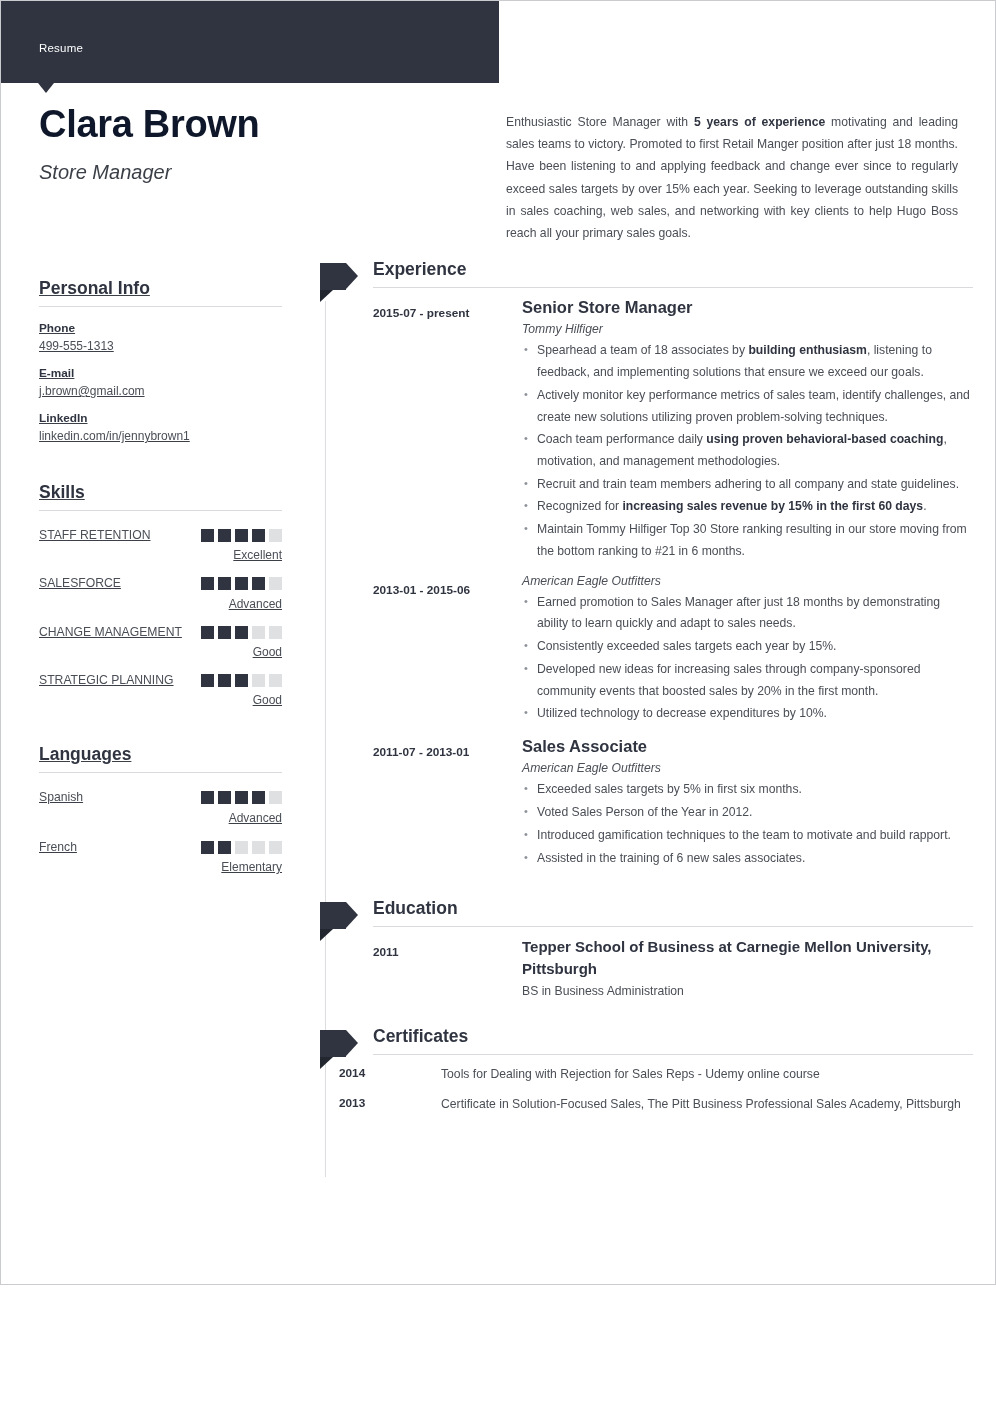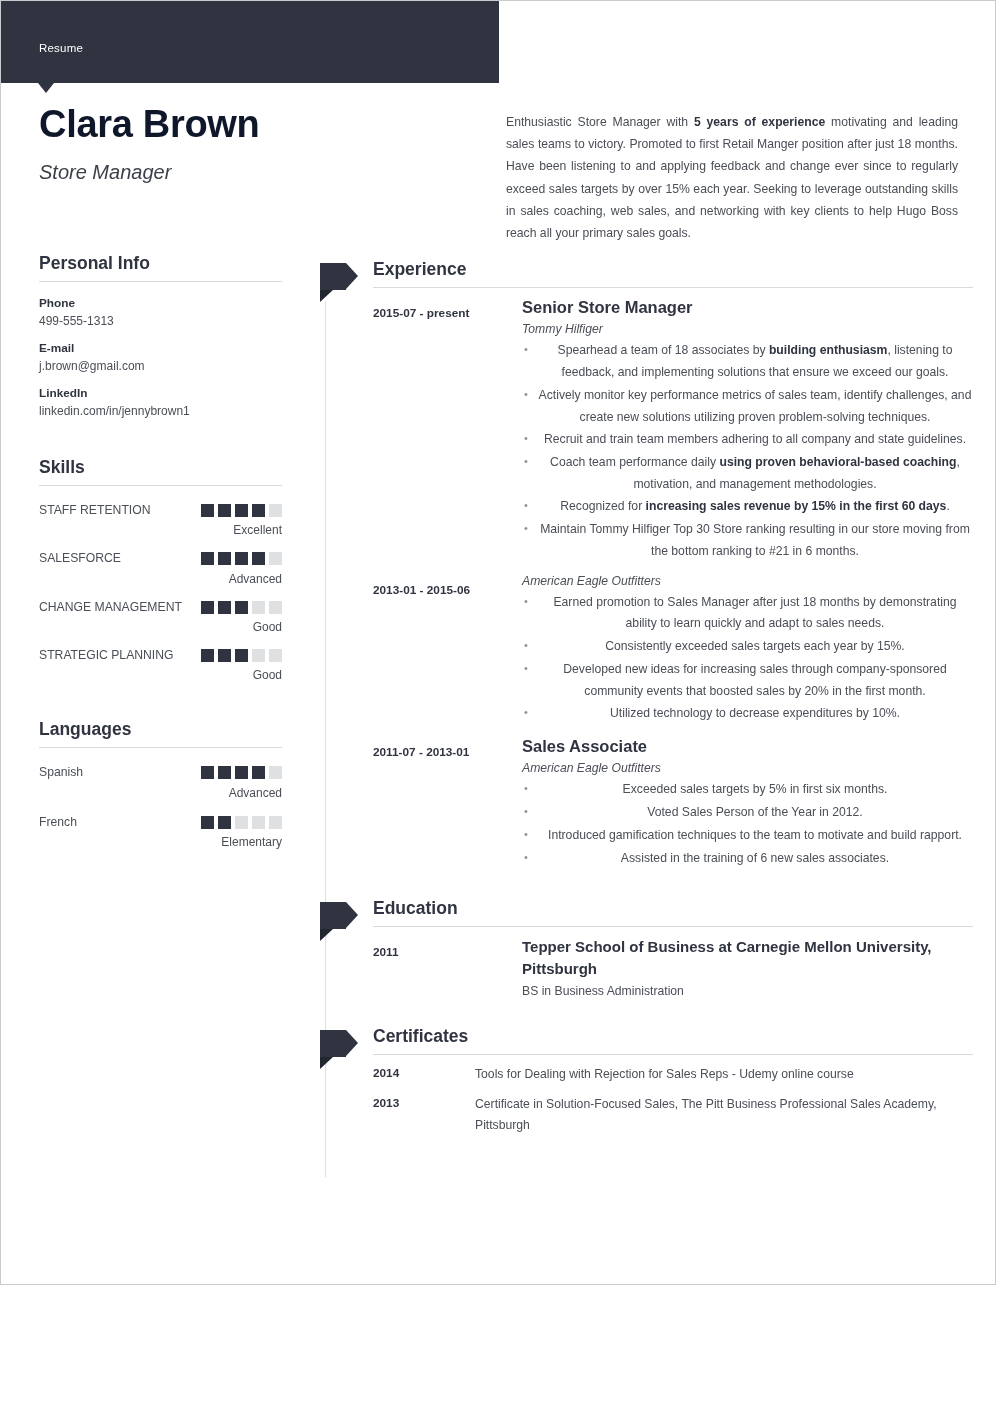--- a/index.html
+++ b/index.html
@@ -48,21 +48,21 @@
 
   
   .summary{
     position:absolute;left:505px;top:110px;width:452px;
     font-size:12.2px;line-height:1.82;color:#4a4e56;
     text-align:justify;
   }
   .summary b{color:#2f3440;}
 
   
-  .leftcol{position:absolute;left:38px;top:252px;width:243px;}
+  .leftcol{position:absolute;left:38px;top:277px;width:243px;text-decoration:underline;}
   .sec-title{
     font-size:17.5px;font-weight:bold;color:#2f3440;margin:0 0 7px 0;
   }
   .sec-rule{height:1px;background:#d9dadd;margin-bottom:14px;}
 
   .pi-item{margin-bottom:13px;}
   .pi-label{font-size:11.8px;font-weight:bold;color:#2f3440;margin-bottom:4px;}
   .pi-value{font-size:12px;color:#4a4e56;}
 
   .block-gap{height:26px;}
@@ -124,34 +124,33 @@
     font-size:16.5px;font-weight:bold;color:#2f3440;margin-bottom:4px;
     line-height:1.3;
   }
   .entry-org{
     font-size:12.2px;font-style:italic;color:#4a4e56;margin-bottom:4px;
   }
   ul.bullets{margin:0;padding:0 0 0 15px;list-style:none;}
   ul.bullets li{
     position:relative;font-size:12.2px;line-height:1.78;color:#4a4e56;
     margin-bottom:1px;
-    text-align:center;
   }
   ul.bullets li:before{
     content:"\2022";position:absolute;left:-13px;top:0;color:#8c9099;font-size:11px;
   }
   ul.bullets li b{color:#2f3440;}
 
   .edu-title{
     font-size:15px;font-weight:bold;color:#2f3440;line-height:1.45;
     margin-bottom:4px;
   }
   .edu-sub{font-size:12.2px;color:#4a4e56;}
 
-  .cert-row{display:flex;margin-left:34px;margin-bottom:9px;justify-content:space-between;}
+  .cert-row{display:flex;margin-bottom:9px;justify-content:space-between;}
   .cert-date{
     width:102px;flex:none;font-size:11.8px;font-weight:bold;color:#2f3440;
     line-height:1.6;
   }
   .cert-text{flex:1;font-size:12.2px;line-height:1.72;color:#4a4e56;}
 
   
   .bottombar{
     position:absolute;left:498px;top:1324px;width:497px;height:81px;
     background:#2f3440;
@@ -313,22 +312,22 @@
       <div class="sec-head-rule"></div>
       <div id="exp-list">
   <div class="entry">
     <div class="entry-date">2015-07 - present</div>
     <div class="entry-body">
       <div class="entry-role">Senior Store Manager</div>
       <div class="entry-org">Tommy Hilfiger</div>
       <ul class="bullets">
         <li><span>Spearhead a team of 18 associates by </span><b>building enthusiasm</b><span>, listening to feedback, and implementing solutions that ensure we exceed our goals.</span></li>
                 <li><span>Actively monitor key performance metrics of sales team, identify challenges, and create new solutions utilizing proven problem-solving techniques.</span></li>
+                <li><span>Coach team performance daily </span><b>using proven behavioral-based coaching</b><span>, motivation, and management methodologies.</span></li>
                 <li><span>Recruit and train team members adhering to all company and state guidelines.</span></li>
-                <li><span>Coach team performance daily </span><b>using proven behavioral-based coaching</b><span>, motivation, and management methodologies.</span></li>
                 <li><span>Recognized for </span><b>increasing sales revenue by 15% in the first 60 days</b><span>.</span></li>
                 <li><span>Maintain Tommy Hilfiger Top 30 Store ranking resulting in our store moving from the bottom ranking to #21 in 6 months.</span></li>
       </ul>
     </div>
   </div>
   <div class="entry">
     <div class="entry-date">2013-01 - 2015-06</div>
     <div class="entry-body">
       <div class="entry-org">American Eagle Outfitters</div>
       <ul class="bullets">

